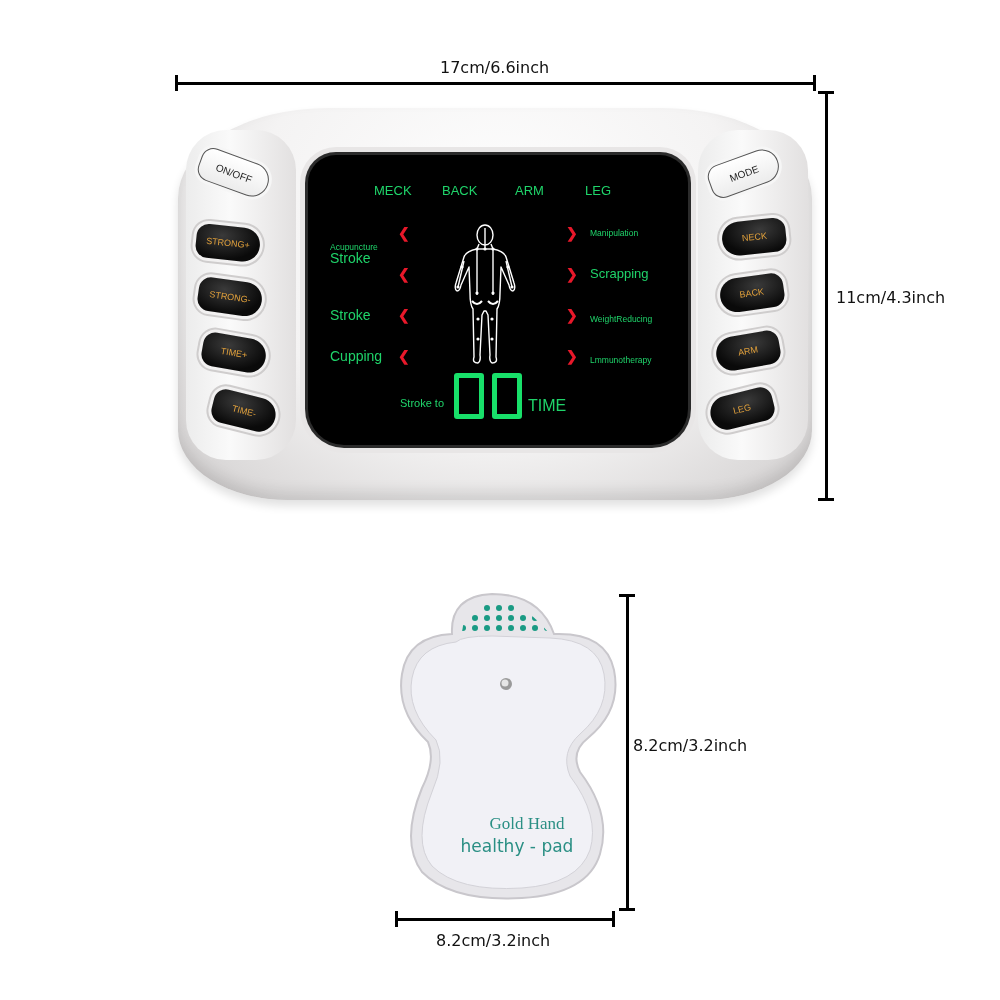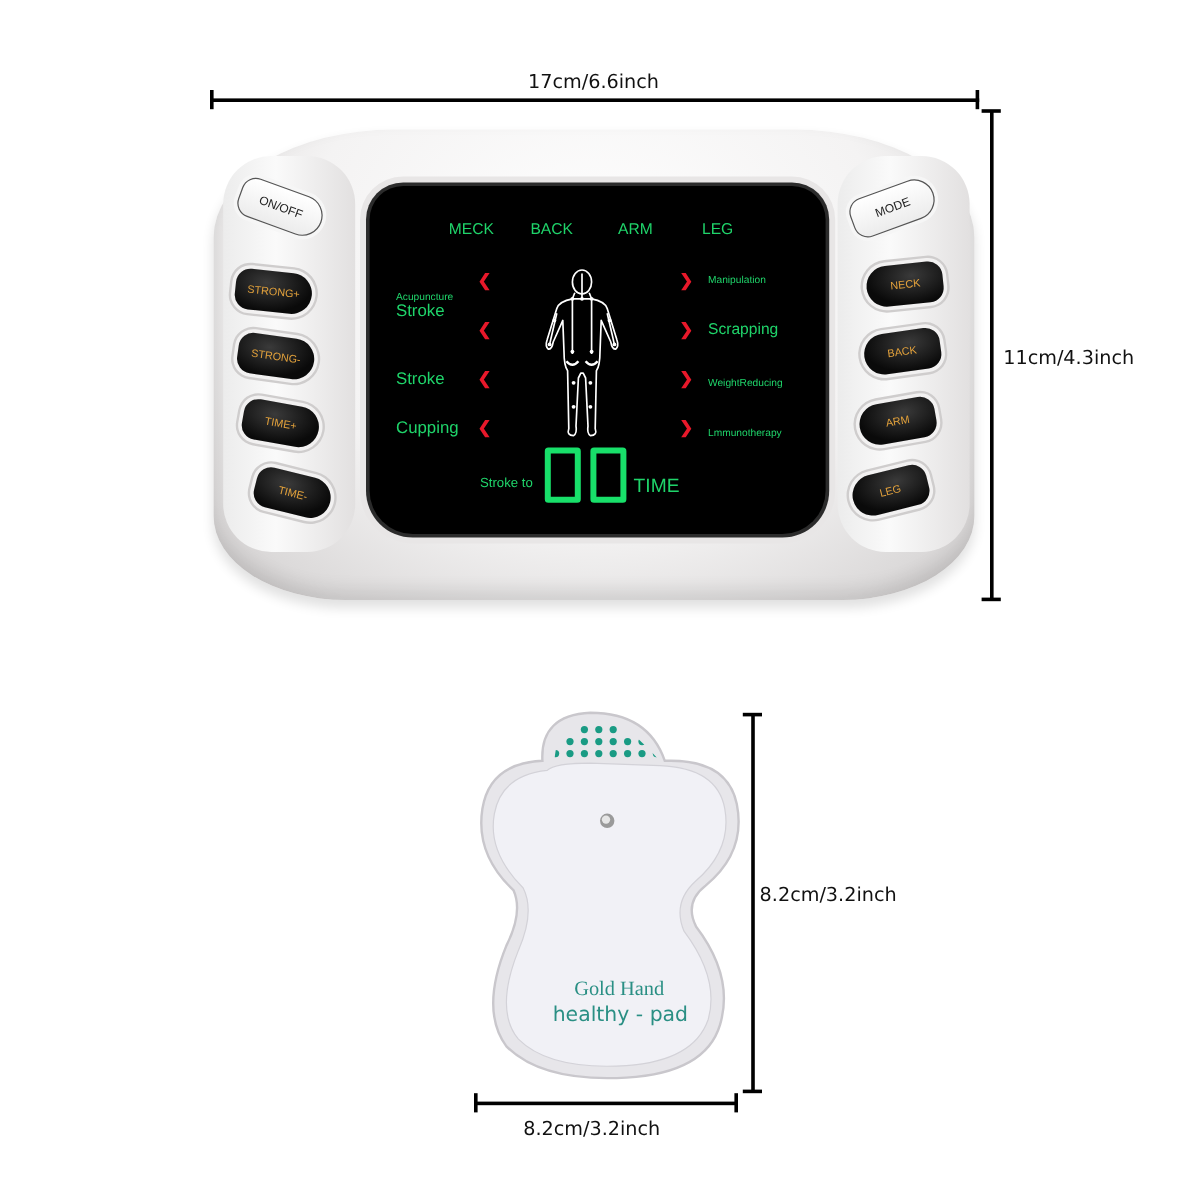--- a/index.html
+++ b/index.html
@@ -189,21 +189,21 @@
         <circle cx="107" cy="36" r="3"></circle>
         <circle cx="119" cy="36" r="3"></circle>
         <circle cx="131" cy="36" r="3"></circle>
         <circle cx="143" cy="36" r="3"></circle>
         <circle cx="155" cy="36" r="3"></circle>
     </g>
 
     <circle cx="114" cy="92" r="6" fill="#9a9a9a"></circle>
     <circle cx="113" cy="91" r="3.5" fill="#e6e6e6"></circle>
   </svg>
-  <div class="abs" style="left:64px;top:222px;width:120px;text-align:center;font-family:'Liberation Serif',serif;font-size:17px;color:#2a8f84;">Gold Hand</div>
+  <div class="abs" style="left:75px;top:222px;width:120px;text-align:center;font-family:'Liberation Serif',serif;font-size:17px;color:#2a8f84;">Gold Hand</div>
   <div class="abs" style="left:40px;top:244px;width:170px;text-align:center;font-family:'DejaVu Sans',sans-serif;font-size:17px;color:#2a8f84;">healthy - pad</div>
 </div>
 
 <div>
   <div class="vline" style="left:626px;top:595px;height:315px;"></div>
   <div class="tick-h" style="left:619px;top:594px;"></div>
   <div class="tick-h" style="left:619px;top:908px;"></div>
   <div class="dim-label" style="left:633px;top:736px;">8.2cm/3.2inch</div>
 </div>
 

